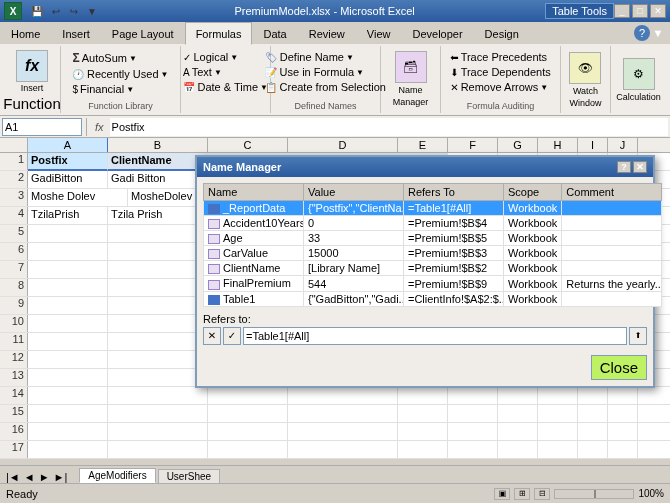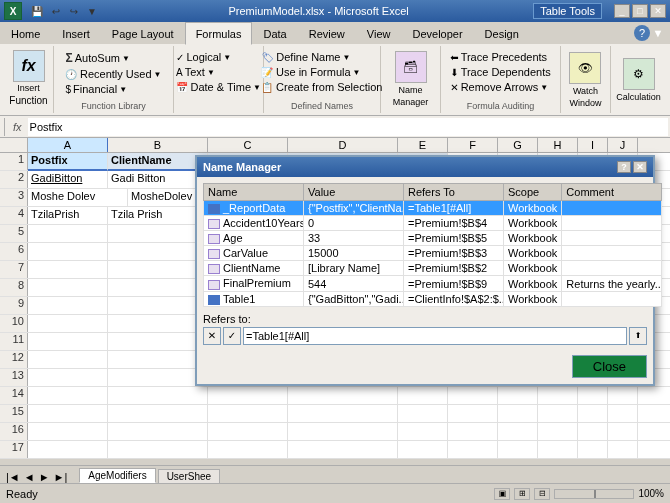--- a/index.html
+++ b/index.html
@@ -62,21 +62,21 @@
     .names-table td { border: 1px solid #e0e0e0; padding: 1px 4px; font-size: 11px; white-space: nowrap; overflow: hidden; max-width: 100px; }
     .names-table tr.selected td { background: #3399ff; color: white; }
     
     .refers-to-bar { margin-top: 6px; }
     .refers-to-label { font-size: 11px; margin-bottom: 2px; }
     .refers-to-row { display: flex; align-items: center; gap: 2px; }
     .refers-to-input { flex: 1; height: 18px; border: 1px solid #7f9db9; font-size: 11px; padding: 0 2px; background: white; }
     .refers-to-btn { width: 18px; height: 18px; background: #f0ede8; border: 1px solid #7f9db9; font-size: 10px; display: flex; align-items: center; justify-content: center; cursor: pointer; }
     
     .dialog-footer { display: flex; justify-content: flex-end; padding: 4px 6px 6px; }
-    .close-btn { padding: 3px 20px; background: #15803d; border: 1px solid #7f9db9; font-size: 13px; cursor: pointer; }
+    .close-btn { padding: 3px 8px; background: #bef264; border: 1px solid #7f9db9; font-size: 15px; cursor: pointer; }
 
     
     .excel-icon { width: 18px; height: 18px; background: #1e7145; color: white; font-size: 10px; font-weight: bold; display: flex; align-items: center; justify-content: center; border: 1px solid #166035; }
 
     
     .quick-access { display: flex; align-items: center; gap: 2px; padding: 0 4px; }
     .qa-btn { width: 16px; height: 16px; display: flex; align-items: center; justify-content: center; font-size: 10px; cursor: pointer; color: #333; }
 
     
     .row { height: 18px; }
@@ -89,21 +89,21 @@
   <div class="title-bar-left">
     <div class="excel-icon">X</div>
     <div class="quick-access">
       <div class="qa-btn">💾</div>
       <div class="qa-btn">↩</div>
       <div class="qa-btn">↪</div>
       <div class="qa-btn">▼</div>
     </div>
   </div>
   <div class="title-bar-title">PremiumModel.xlsx - Microsoft Excel</div>
-  <div style="display:flex; align-items:center; gap:12px;">
+  <div style="display:flex; align-items:center; gap:0;">
     <span style="font-size:11px; background:#2a5a9e; padding:1px 6px; border:1px solid #6a9acf;">Table Tools</span>
     <div class="title-bar-controls">
       <div class="title-btn">_</div>
       <div class="title-btn">□</div>
       <div class="title-btn">✕</div>
     </div>
   </div>
 </div>
 
 <div class="ribbon-tabs">
@@ -122,21 +122,21 @@
   </div>
 </div>
 
 <div class="ribbon-content" style="background:#f0ede8; border-bottom:1px solid #adadad; height:72px; display:flex; padding:2px 4px; gap:0; align-items:stretch;">
 
   <div class="ribbon-group" style="min-width:50px;">
     <div class="ribbon-items" style="flex-direction:column; align-items:center;">
       <div class="ribbon-btn-large">
         <div class="icon" style="font-size:16px; font-style:italic; font-weight:bold; background:#d0e4f0; width:32px; height:32px; display:flex; align-items:center; justify-content:center; border:1px solid #adadad;">fx</div>
         <div class="label" style="font-size:9px; margin-top:1px;">Insert</div>
-        <div class="label" style="font-size:10px;">Function</div>
+        <div class="label" style="font-size:15px;">Function</div>
       </div>
     </div>
     <div class="ribbon-group-title"></div>
   </div>
 
   <div class="ribbon-group" style="min-width:120px;">
     <div class="ribbon-items" style="flex-direction:column; gap:1px; justify-content:flex-start; padding-top:2px;">
       <div class="ribbon-btn-small">
         <span style="font-size:12px; font-weight:bold; color:#333;">Σ</span>
         <span>AutoSum</span>
@@ -241,20 +241,21 @@
     <div style="display:flex; flex-direction:column; align-items:center; justify-content:center; flex:1;">
       <div class="ribbon-btn-large">
         <div class="icon" style="background:#d4e8d4; border:1px solid #adadad; width:32px; height:32px; display:flex; align-items:center; justify-content:center; font-size:12px;">⚙</div>
         <div class="label" style="font-size:9px;">Calculation</div>
       </div>
     </div>
   </div>
 </div>
 
 <div class="formula-bar">
+  <input class="name-box" type="text" value="A1" style="">
   <div class="formula-divider"></div>
   <span class="fx-label">fx</span>
   <input class="formula-input" type="text" value="Postfix" style="">
 </div>
 
 <div class="spreadsheet-area" style="position:relative;">
 
   <div class="col-headers">
     <div style="min-width:28px; border-right:1px solid #adadad; background:#f0ede8;"></div>
     <div class="col-header" style="min-width:80px; background:#cce8ff; border-right:1px solid #4472c4;">A</div>
@@ -278,21 +279,21 @@
         <div class="cell header-cell" style="min-width: 110px; max-width: 110px;">Accidents10Years</div>
         <div class="cell header-cell" style="min-width: 50px; max-width: 50px;">Age</div>
         <div class="cell " style="min-width: 50px; max-width: 50px;"></div>
         <div class="cell " style="min-width: 40px; max-width: 40px;"></div>
         <div class="cell " style="min-width: 40px; max-width: 40px;"></div>
         <div class="cell " style="min-width: 30px; max-width: 30px;"></div>
         <div class="cell " style="min-width: 30px; max-width: 30px;"></div>
       </div>
       <div class="row">
         <div class="row-num">2</div>
-        <div class="cell " style="min-width: 80px; max-width: 80px; text-decoration: underline;">GadiBitton</div>
+        <div class="cell " style="min-width: 80px; max-width: 80px;">GadiBitton</div>
         <div class="cell " style="min-width: 100px; max-width: 100px;">Gadi Bitton</div>
         <div class="cell " style="min-width: 80px; max-width: 80px;">20000</div>
         <div class="cell " style="min-width: 110px; max-width: 110px;">2</div>
         <div class="cell " style="min-width: 50px; max-width: 50px;">40</div>
         <div class="cell " style="min-width: 50px; max-width: 50px;"></div>
         <div class="cell " style="min-width: 40px; max-width: 40px;"></div>
         <div class="cell " style="min-width: 40px; max-width: 40px;"></div>
         <div class="cell " style="min-width: 30px; max-width: 30px;"></div>
         <div class="cell " style="min-width: 30px; max-width: 30px;"></div>
       </div>

